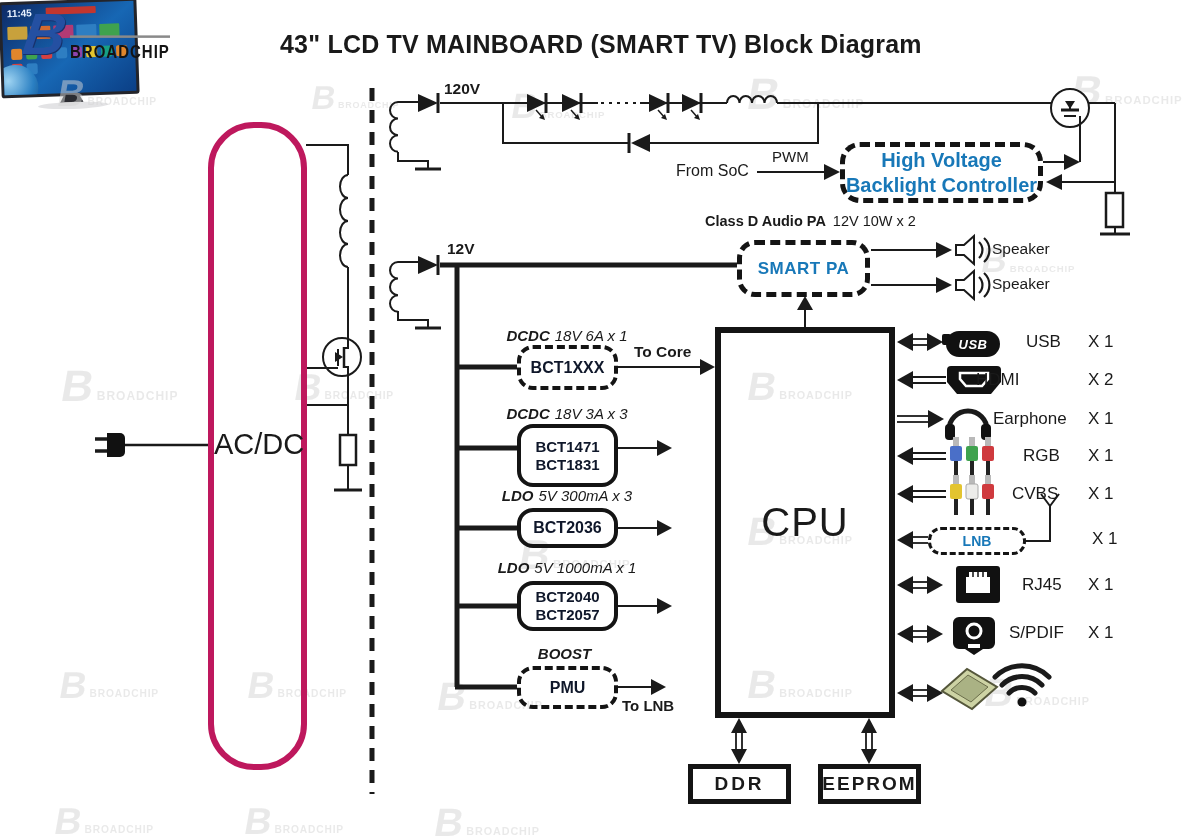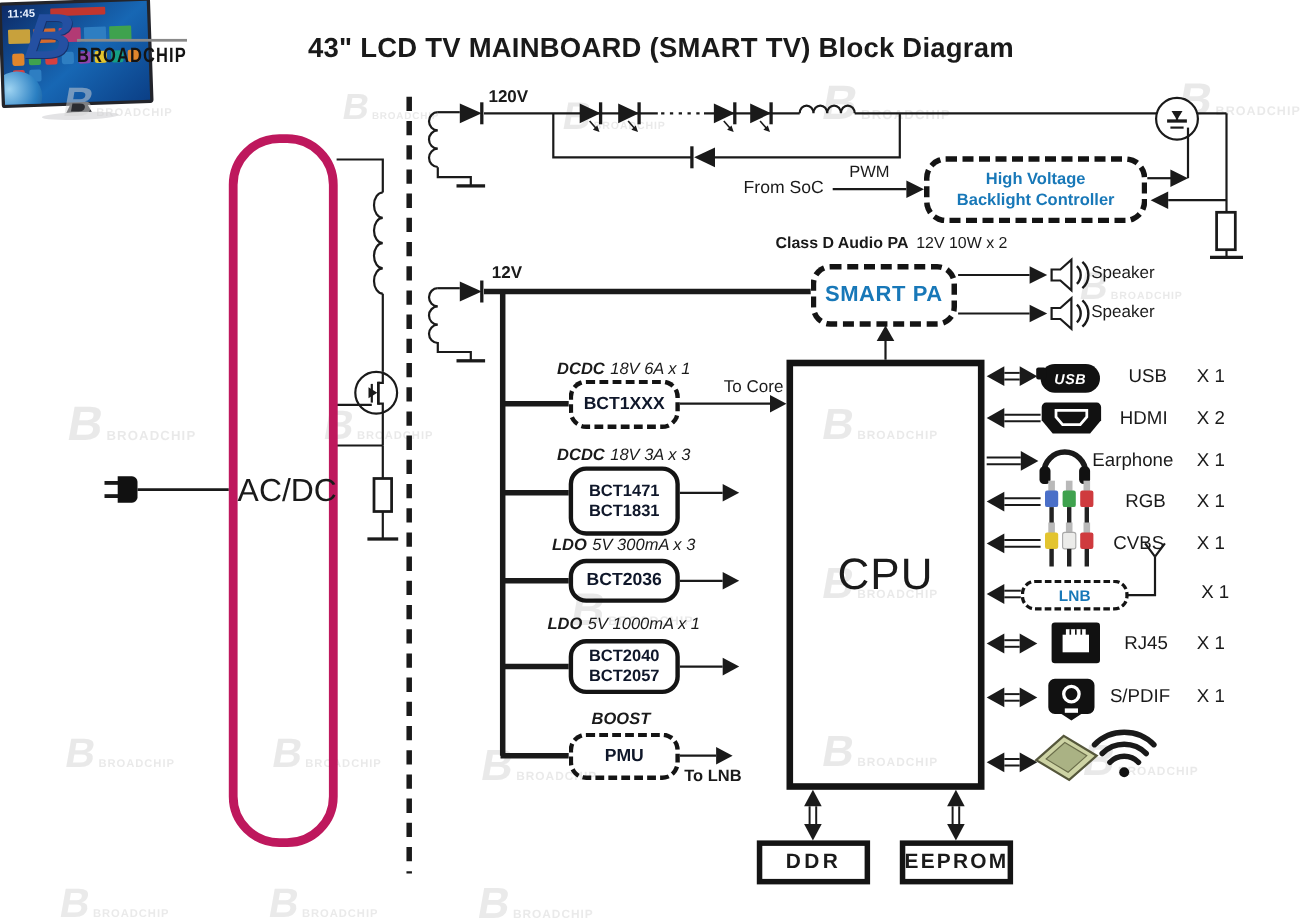--- a/index.html
+++ b/index.html
@@ -17,26 +17,26 @@
   .logo-b{position:absolute;left:0;top:-6px;font-size:58px;font-weight:800;font-style:italic;
           color:#2450a2;transform:skewX(-8deg);text-shadow:1px 1px 0 #18316b;}
   .logo-t{position:absolute;left:46px;top:32px;font-size:15px;font-weight:800;letter-spacing:1px;
           color:#141414;border-top:2px solid #8a8a8a;padding-top:2px;transform:scaleY(1.25);}
   
   .wm{position:absolute;z-index:1;display:flex;align-items:flex-end;gap:3px;opacity:.5;transform-origin:left top;}
   .wm i{font-style:normal;}
   .wm-b{font-size:44px;line-height:.8;font-weight:800;font-style:italic;color:#d5d5d5;transform:skewX(-10deg);}
   .wm-t{font-size:12px;font-weight:800;letter-spacing:1px;color:#d5d5d5;}
   
-  .acdc{left:208px;top:122px;width:99px;height:648px;border:8px solid #be185d;border-radius:46px;}
+  .acdc{left:208px;top:122px;width:99px;height:648px;border:6px solid #be185d;border-radius:46px;}
   .acdc-label{position:absolute;left:0;top:300px;width:100%;text-align:center;font-size:29px;font-weight:500;}
   .hv{left:840px;top:142px;width:203px;height:61px;border:5px dashed #141414;border-radius:20px;
-      font-size:15px;font-weight:700;line-height:1.25;}
+      font-size:20px;font-weight:700;line-height:1.25;}
   .pa{left:737px;top:240px;width:133px;height:57px;border:5px dashed #141414;border-radius:18px;
-      font-size:20px;font-weight:700;letter-spacing:.5px;}
+      font-size:17px;font-weight:700;letter-spacing:.5px;}
   .reg{left:517px;width:101px;font-weight:700;color:#0f172a;}
   .reg.dashed{border:4px dashed #141414;border-radius:16px;}
   .reg.solid{border:4px solid #141414;border-radius:16px;}
   .chip1{font-size:16px;}
   .chip2{font-size:15px;line-height:1.2;}
   .cpu{left:715px;top:327px;width:180px;height:391px;border:6px solid #141414;font-size:40px;font-weight:400;letter-spacing:1px;}
   .mem{top:764px;width:103px;height:40px;border:5px solid #141414;font-size:19px;font-weight:700;letter-spacing:3px;}
   .lnb{left:928px;top:527px;width:98px;height:28px;border:3px dashed #141414;border-radius:13px;
        font-size:14px;font-weight:700;}
   .reg-label{position:absolute;z-index:3;left:455px;width:224px;text-align:center;font-size:15px;white-space:nowrap;font-style:italic;}
@@ -458,21 +458,21 @@
   </div>
   <div class="txt" style="left:992px;top:240px;font-size:15.5px">Speaker</div>
   <div class="txt" style="left:992px;top:275px;font-size:15.5px">Speaker</div>
 
   <div class="reg-label" style="top:327px">
     <span class="reg-type">DCDC</span><span>18V 6A x 1</span>
   </div>
   <div class="box reg dashed" style="top:345px;height:45px">
     <span class="chip1">BCT1XXX</span>
   </div>
-  <div class="txt" style="left:658px;top:343px;font-size:15.5px;font-weight:400">To Core</div>
+  <div class="txt" style="left:634px;top:343px;font-size:15.5px;font-weight:700">To Core</div>
 
   <div class="reg-label" style="top:405px">
     <span class="reg-type">DCDC</span><span>18V 3A x 3</span>
   </div>
   <div class="box reg solid" style="top:424px;height:63px">
     <span class="chip2">BCT1471</span>
     <span class="chip2">BCT1831</span>
   </div>
 
   <div class="reg-label" style="top:487px">
@@ -506,21 +506,21 @@
     <span>DDR</span>
   </div>
   <div class="box mem" style="left:818px;letter-spacing:2px">
     <span>EEPROM</span>
   </div>
 
   <div class="abs usbicon">USB</div>
   <div class="txt pl" style="left:1026px;top:332px">USB</div>
   <div class="txt pc" style="left:1088px;top:332px">X 1</div>
 
-  <div class="txt pl" style="left:1018px;top:370px">HDMI</div>
+  <div class="txt pl" style="left:976px;top:370px">HDMI</div>
   <div class="txt pc" style="left:1088px;top:370px">X 2</div>
 
   <div class="txt pl" style="left:993px;top:409px">Earphone</div>
   <div class="txt pc" style="left:1088px;top:409px">X 1</div>
 
   <div class="txt pl" style="left:1023px;top:446px">RGB</div>
   <div class="txt pc" style="left:1088px;top:446px">X 1</div>
 
   <div class="txt pl" style="left:1012px;top:484px">CVBS</div>
   <div class="txt pc" style="left:1088px;top:484px">X 1</div>

